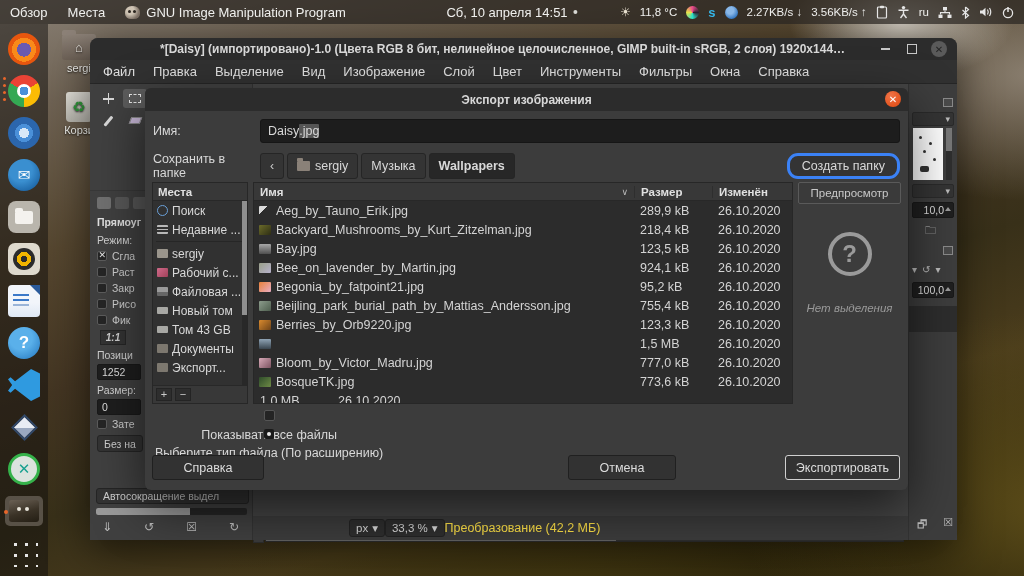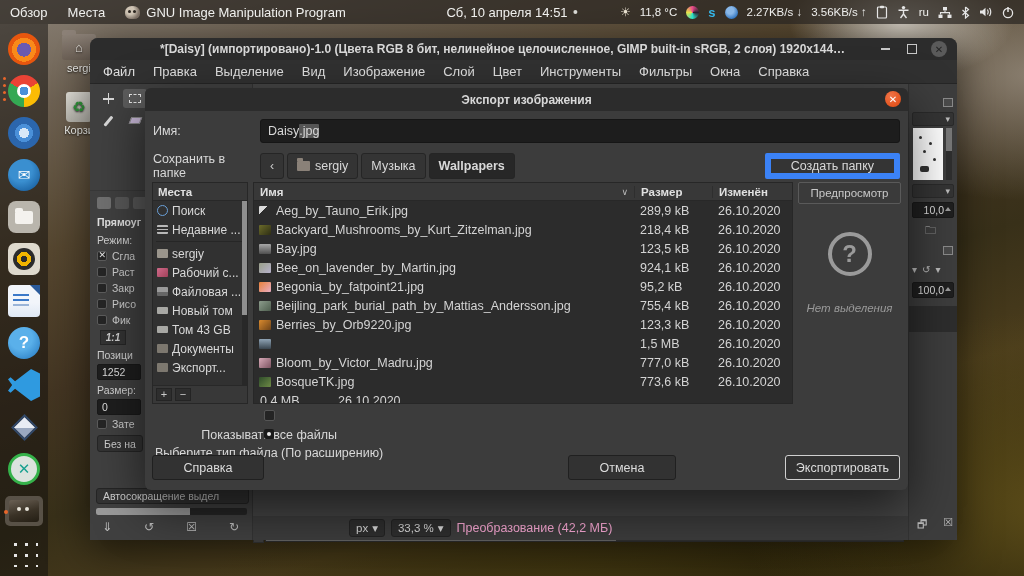--- a/index.html
+++ b/index.html
@@ -115,23 +115,23 @@
   .to-progress{margin:0 6px 5px 6px;height:7px;background:#262626;border-radius:2px;overflow:hidden;}
   .to-progress i{display:block;width:62%;height:100%;background:#9a9a9a;}
   .to-icons{display:flex;justify-content:space-between;padding:0 14px 6px 12px;font-size:12px;color:#c0c0c0;}
   .to-icons span{cursor:pointer;}
 
   
   #canvas-area{position:absolute;left:163px;right:49px;top:46px;bottom:24px;background:#454545;}
   #canvas-area .hscroll{position:absolute;left:12px;right:4px;top:450px;height:8px;background:#2d2d2d;border:1px solid #272727;}
   #canvas-area .hscroll i{display:block;width:55%;height:100%;background:#5f5f5f;}
   #canvas-area .corner{position:absolute;left:0;top:448px;width:11px;height:11px;background:#3a3a3a;border:1px solid #2c2c2c;}
-  #gimp-statusbar{position:absolute;left:163px;right:49px;bottom:0;height:24px;background:#3c3c3c;display:flex;align-items:center;gap:6px;padding-left:96px;font-size:11.5px;}
+  #gimp-statusbar{position:absolute;left:163px;right:49px;bottom:0;height:24px;background:#3c3c3c;display:flex;align-items:center;padding-left:96px;font-size:11.5px;}
   .sb-combo{height:18px;background:#2e2e2e;border:1px solid #232323;border-radius:3px;display:flex;align-items:center;gap:4px;padding:0 6px;color:#d8d8d8;cursor:pointer;}
-  .sb-msg{font-size:12.5px;color:#f9a8d4;white-space:nowrap;}
+  .sb-msg{font-size:12.5px;color:#fde047;white-space:nowrap;}
 
   
   #rightdock{position:absolute;right:0;top:46px;width:49px;bottom:0;background:#3d3d3d;border-left:1px solid #333;}
   .rd-corner{position:absolute;right:4px;width:10px;height:9px;border:1px solid #8a8a8a;background:#4a4a4a;}
   .rd-combo{position:absolute;left:3px;right:3px;height:14px;background:#343434;border:1px solid #2a2a2a;border-radius:2px;color:#bbb;font-size:9px;display:flex;align-items:center;justify-content:flex-end;padding-right:3px;cursor:pointer;}
   .rd-brush{position:absolute;left:4px;top:44px;width:30px;height:52px;background:#fdfdfd;}
   .rd-brush i{position:absolute;width:3px;height:3px;border-radius:50%;background:#333;}
   .rd-scroll{position:absolute;left:37px;top:44px;width:6px;height:52px;background:#2e2e2e;}
   .rd-scroll i{display:block;width:100%;height:45%;background:#777;}
   .rd-spin{position:absolute;left:3px;right:3px;height:16px;background:#1f1f1f;border:1px solid #191919;border-radius:2px;color:#ddd;font-size:10.5px;display:flex;align-items:center;justify-content:flex-end;padding-right:9px;}
@@ -151,21 +151,21 @@
   #name-input{flex:1;height:24px;background:#1d1d1d;border:1px solid #161616;border-radius:3px;display:flex;align-items:center;padding-left:7px;cursor:text;}
   #name-input .sel{background:#555;border-radius:1px;}
   #row-path{margin-top:9px;}
   #row-path .lbl{width:107px;flex:none;}
   .crumb{height:26px;background:#343434;border:1px solid #252525;border-radius:3px;display:flex;align-items:center;gap:5px;padding:0 9px;margin-right:3px;cursor:pointer;}
   .crumb[data-active="true"]{background:#272727;font-weight:bold;justify-content:flex-end;}
   .crumb .fchip{width:13px;height:10px;background:#8a8178;border-radius:1px;position:relative;display:none;}
   .crumb[data-icon="folder"] .fchip{display:block;}
   .fchip::before{content:"";position:absolute;top:-3px;left:0;width:6px;height:3px;background:#8a8178;border-radius:1px 1px 0 0;}
   .crumb-back{width:24px;justify-content:center;padding:0;color:#ccc;}
-  #create-folder{margin-left:auto;height:26px;background:#343434;border:6px solid #3b82f6;border-radius:2px;display:flex;align-items:center;padding:0 20px;cursor:pointer;}
+  #create-folder{margin-left:auto;height:26px;background:#343434;border:3px solid #3b82f6;border-radius:11px;display:flex;align-items:center;padding:0 12px;cursor:pointer;}
   #dlg-main{position:absolute;left:7px;right:7px;top:94px;height:222px;display:flex;gap:5px;}
   
   #places{width:96px;flex:none;background:#313131;border:1px solid #272727;position:relative;overflow:hidden;}
   #places-header{height:18px;background:#383838;border-bottom:1px solid #282828;font-weight:bold;font-size:11.5px;display:flex;align-items:center;padding-left:5px;color:#e0e0e0;}
   .pl-row{height:19px;display:flex;align-items:center;gap:4px;padding-left:4px;font-size:12px;white-space:nowrap;overflow:hidden;cursor:pointer;}
   .pl-row[data-icon]::before{content:"";width:11px;height:9px;flex:none;border-radius:1px;background:#7d786f;}
   .pl-row[data-icon="search"]::before{width:9px;height:9px;border-radius:50%;background:transparent;border:1.5px solid #6aa0d8;}
   .pl-row[data-icon="recent"]::before{background:repeating-linear-gradient(180deg,#b8b8b8 0 1.5px,transparent 1.5px 3.5px);}
   .pl-row[data-icon="folder-gray"]::before{background:#9a958c;}
   .pl-row[data-icon="desktop"]::before{background:linear-gradient(135deg,#d06a8a,#a04058);}
@@ -689,21 +689,21 @@
             <div class="f-row">
               <span class="f-name">
                 <i class="f-thumb" style="background: linear-gradient(135deg, rgb(47, 76, 43), rgb(109, 138, 69));"></i>
                 <span>BosqueTK.jpg</span>
               </span>
               <span class="f-size">773,6 kB</span>
               <span class="f-date">26.10.2020</span>
             </div>
 
             <div class="f-row">
-              <span class="f-size">0,4 MB</span>
+              <span class="f-size">1,0 MB</span>
               <span class="f-date">26.10.2020</span>
             </div>
           </div>
       </div>
 
       <div id="preview">
         <div id="preview-label">Предпросмотр</div>
         <div id="preview-q">?</div>
         <div id="preview-empty">Нет выделения</div>
       </div>

